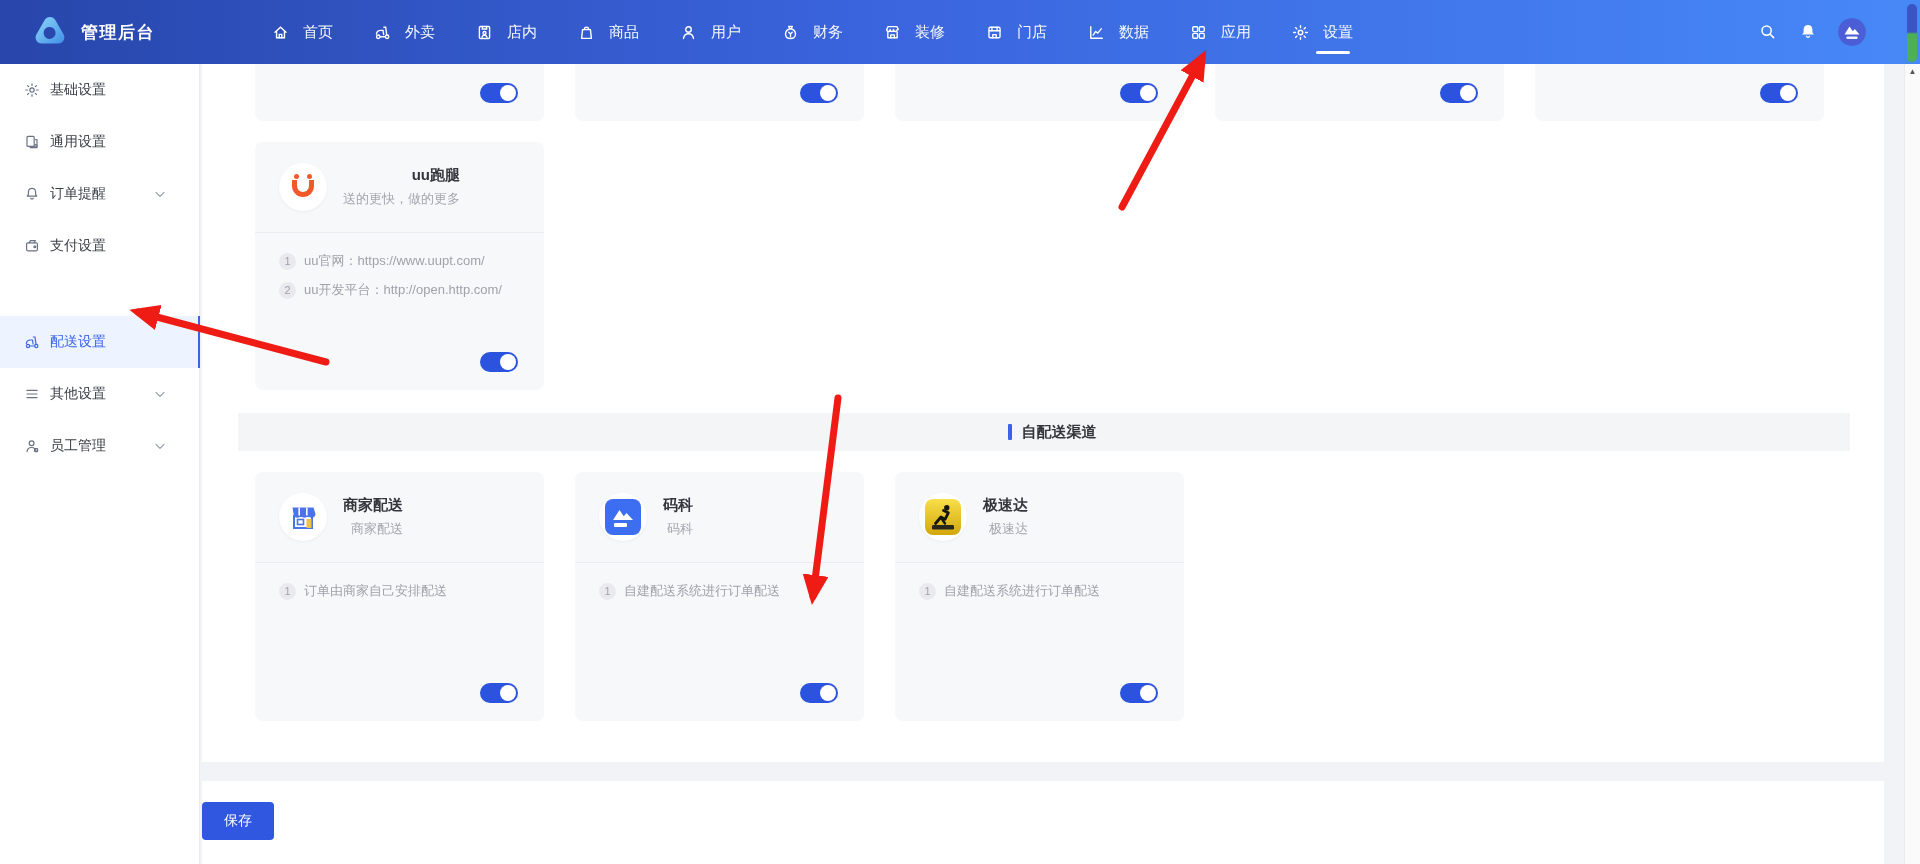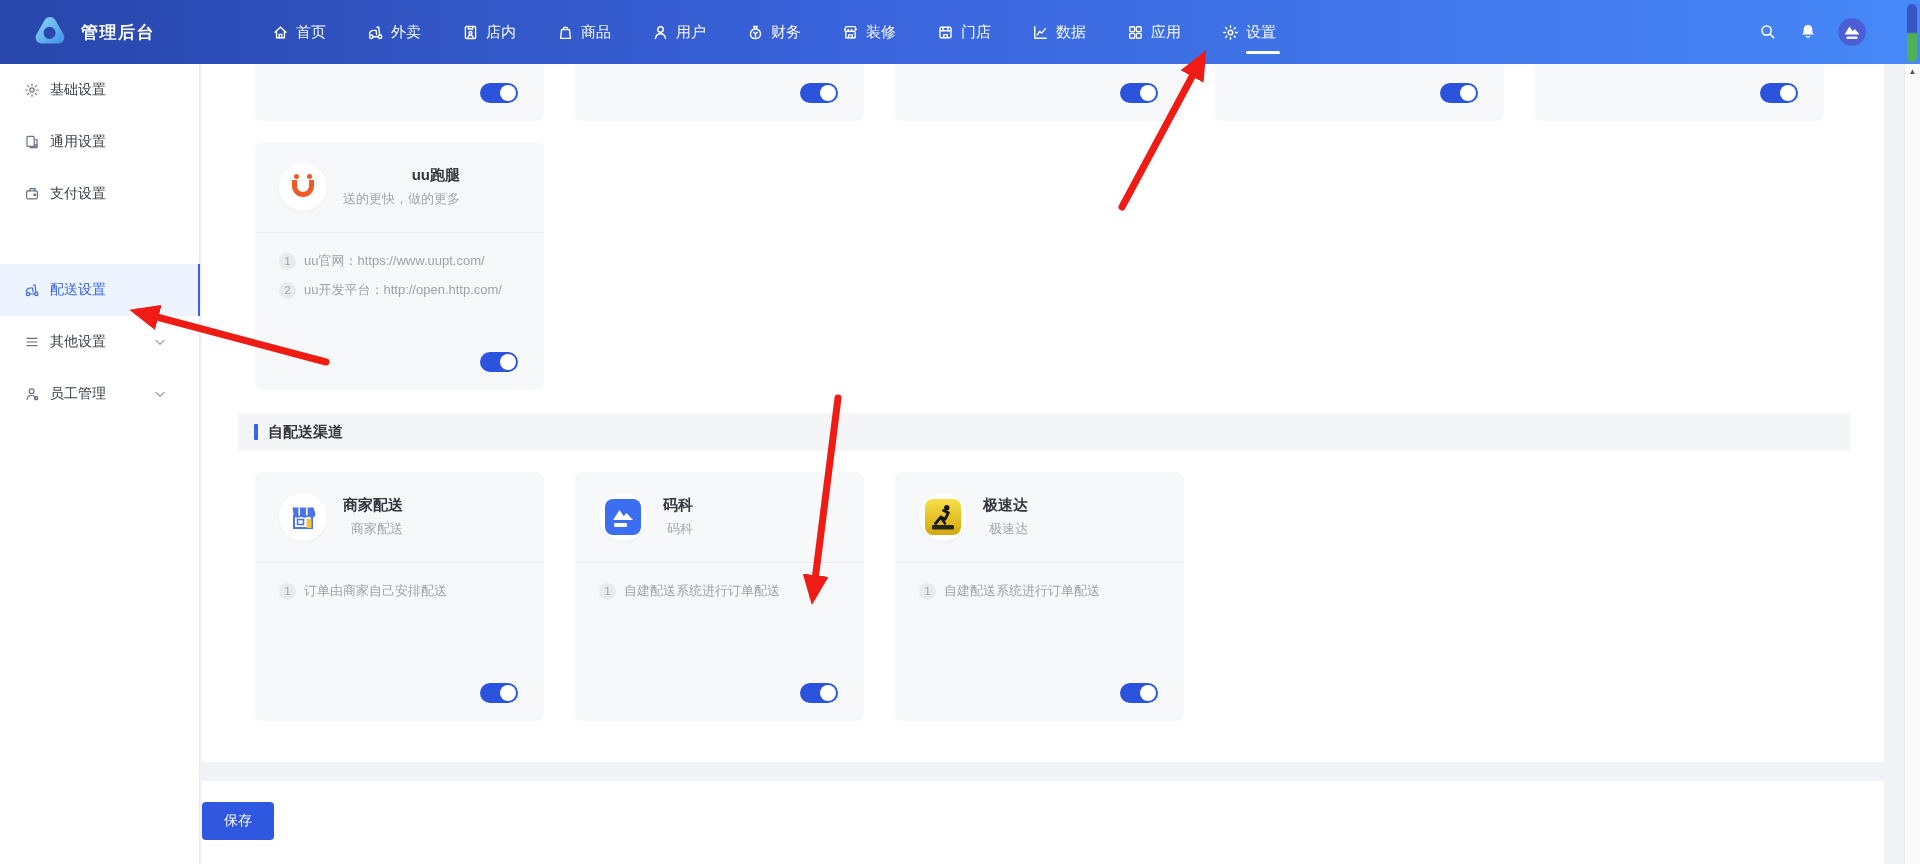--- a/index.html
+++ b/index.html
@@ -6,21 +6,21 @@
   html,body { width:1920px; height:864px; overflow:hidden; background:#f2f3f6;
               font-family:"Liberation Sans","DejaVu Sans",sans-serif; }
   .stage { position:absolute; top:0; left:0; width:1920px; height:864px; }
 
   
   .navbar { position:absolute; top:0; left:0; width:1920px; height:64px; z-index:5;
             background:linear-gradient(90deg,#2846ab 0%,#3a64dd 45%,#4788f7 100%);padding-left:16px; }
   .brand { position:absolute; left:32px; top:0; height:64px; display:flex; align-items:center; gap:13px; }
   .brand-name { color:#fff; font-size:17px; font-weight:bold; letter-spacing:1.5px; }
   .nav-menu { position:absolute; left:272px; top:0; height:64px; display:flex; align-items:center; gap:41px; }
-  .nav-item { display:flex; align-items:center; gap:7px; color:rgba(255,255,255,.96);
+  .nav-item { display:flex; align-items:center; gap:14px; color:rgba(255,255,255,.96);
               font-size:15px; position:relative; height:64px; cursor:pointer; white-space:nowrap; }
   .nav-item svg { width:17px; height:17px; flex:none; }
   .nav-item.active::after { content:""; position:absolute; left:24px; bottom:10px; width:34px; height:3px;
               background:#fff; border-radius:2px; }
   .nav-right { position:absolute; right:54px; top:0; height:64px; display:flex; align-items:center; gap:20px; }
   .nav-right svg { display:block; }
   .avatar { width:28px; height:28px; border-radius:50%; overflow:hidden; }
 
   
   .sidebar { position:absolute; top:64px; left:0; width:200px; height:800px; background:#fff;
@@ -53,21 +53,21 @@
   .c-line { display:flex; align-items:center; margin-bottom:11px; }
   .c-num { width:17px; height:17px; border-radius:50%; background:#eaeaee; color:#9fa2a8; font-size:11px;
            display:flex; align-items:center; justify-content:center; margin-right:8px; flex:none; }
   .c-text { font-size:13px; color:#9fa2a8; white-space:nowrap; }
   .toggle { position:absolute; right:26px; bottom:18px; width:38px; height:20px; border-radius:10px;
             background:#2b53dd; cursor:pointer; }
   .toggle::after { content:""; position:absolute; right:2px; top:2px; width:16px; height:16px;
             border-radius:50%; background:#fff; }
 
   .band { position:absolute; left:36px; top:349px; width:1612px; height:38px; background:#f4f5f7;
-          display:flex; align-items:center; padding-left:16px; }
+          display:flex; align-items:center; padding-left:16px;justify-content:center; }
   .band .bar { width:4px; height:16px; background:#3a63e8; margin-right:10px; border-radius:1px; }
   .band .txt { font-size:15px; font-weight:bold; color:#33363c; }
 
   
   .uu-logo { position:relative; width:48px; height:48px; }
   .uu-u { position:absolute; left:13px; top:17px; width:22px; height:17px; border:5px solid #f05a28;
           border-top:none; border-radius:0 0 12px 12px; }
   .uu-dot { position:absolute; top:11px; width:5px; height:5px; border-radius:50%; background:#f05a28; }
   .uu-dot.l { left:15px; } .uu-dot.r { left:28px; }
 
@@ -226,20 +226,30 @@
         </svg>
       <span>基础设置</span>
     </div>
     <div class="side-item">
       <svg class="s-icon" viewBox="0 0 16 16" fill="none" stroke="currentColor" stroke-width="1.2" stroke-linecap="round" stroke-linejoin="round">
           <rect x="3" y="2.4" width="7.2" height="10" rx="1"></rect>
           <path d="M6.2 12.4v1.3h6.8V5.6h-1.4"></path>
           <circle cx="11.8" cy="11.8" r="1.2"></circle>
         </svg>
       <span>通用设置</span>
+    </div>
+    <div class="side-item">
+      <svg class="s-icon" viewBox="0 0 16 16" fill="none" stroke="currentColor" stroke-width="1.2" stroke-linecap="round" stroke-linejoin="round">
+          <path d="M8 2.4c-2.2 0-3.6 1.7-3.6 3.9v2.3L3.3 10.2h9.4l-1.1-1.6V6.3c0-2.2-1.4-3.9-3.6-3.9z"></path>
+          <path d="M6.8 12.2a1.3 1.3 0 0 0 2.4 0"></path>
+        </svg>
+      <span>订单提醒</span>
+      <svg class="chev" viewBox="0 0 10 7" fill="none" stroke="currentColor" stroke-width="1.3" stroke-linecap="round">
+          <path d="m1 1.4 4 4 4-4"></path>
+        </svg>
     </div>
     <div class="side-item">
       <svg class="s-icon" viewBox="0 0 16 16" fill="none" stroke="currentColor" stroke-width="1.2" stroke-linecap="round" stroke-linejoin="round">
           <rect x="2.6" y="4.8" width="10.8" height="8" rx="1.2"></rect>
           <path d="M5.2 4.8 6.4 2.6h5l-1 2.2"></path>
           <circle cx="10.8" cy="8.8" r="0.9"></circle>
         </svg>
       <span>支付设置</span>
     </div>
     <div class="side-item active">

